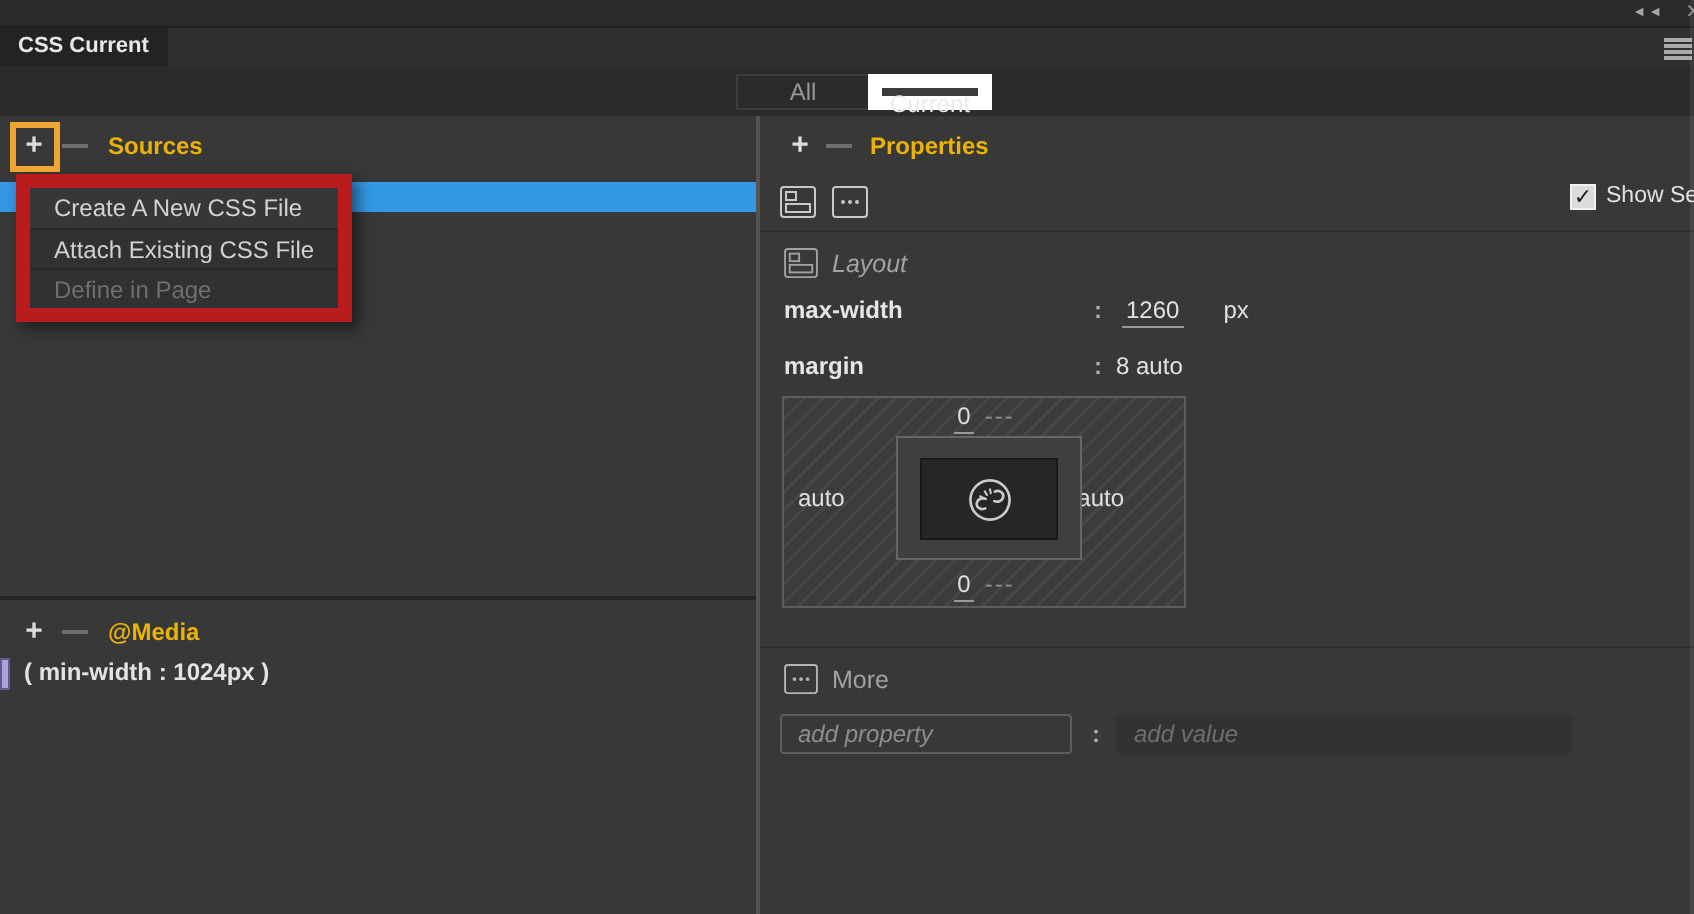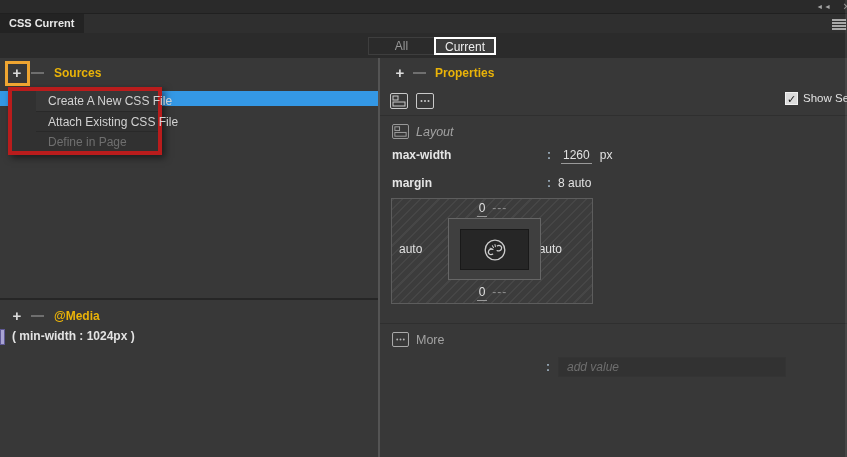--- a/index.html
+++ b/index.html
@@ -16,41 +16,41 @@
   .tab-bar { position:absolute; left:0; top:14px; width:100%; height:19px; background:#2f2f2f; }
   .tab { position:absolute; left:0; top:0; height:19px; padding:0 10px 0 9px; background:#232323;
          font-weight:bold; font-size:11px; line-height:19px; color:#e8e8e8; cursor:pointer; }
   .hamburger { position:absolute; right:1px; top:5px; width:14px; cursor:pointer; }
   .hamburger i { display:block; height:2px; background:#a9a9a9; margin-bottom:1px; }
   .toolbar { position:absolute; left:0; top:33px; width:100%; height:25px; background:#2b2b2b; }
   .toggle { position:absolute; left:368px; top:4px; display:flex; }
   .tbtn { height:18px; font-size:12px; text-align:center; line-height:16px; cursor:pointer;
           font-family:inherit; background:#2b2b2b; color:#989898; border:1px solid #3e3e3e; }
   .tbtn.all { width:66px; border-right:none; }
-  .tbtn.current { width:62px; background:#3c3c3c; color:#ededed; border:2px solid #ffffff; }
+  .tbtn.current { width:62px; background:#3c3c3c; color:#ededed; border:7px solid #ffffff; }
   .edge-light { position:absolute; right:0; top:0; width:2px; height:100%; background:rgba(255,255,255,.07); z-index:9; }
 
   
   .main { position:absolute; left:0; top:58px; width:847px; height:399px; }
   .left-panel { position:absolute; left:0; top:0; width:378px; height:399px; }
   .vdivider { position:absolute; left:378px; top:0; width:2px; height:399px; background:#545454; }
   .right-panel { position:absolute; left:380px; top:0; width:467px; height:399px; overflow:hidden; }
 
   
   .plus-btn { position:absolute; width:16px; height:16px; text-align:center; font-size:15px; line-height:16px;
               font-weight:bold; color:#dcdcdc; cursor:pointer; }
   .minus-btn { position:absolute; width:13px; height:2px; background:#6f6f6f; cursor:pointer; }
   .sec-title { position:absolute; font-weight:bold; font-size:12px; color:#eab308; }
 
   
   .src-plus { left:9px; top:7px; } .src-minus { left:31px; top:14px; } .src-title { left:54px; top:8px; }
   .highlight-box { position:absolute; left:5px; top:3px; width:25px; height:25px; border:3px solid #efa531; z-index:6; }
   .selected-row { position:absolute; left:0; top:33px; width:378px; height:15px; background:#3498e5; cursor:pointer; }
-  .menu { position:absolute; left:8px; top:29px; width:154px; background:#313131; border:4px solid #b91c1c;
-          box-shadow:3px 3px 7px rgba(0,0,0,.5); z-index:5;padding-left:24px; }
+  .menu { position:absolute; left:8px; top:29px; width:168px; background:#313131; border:7px solid #b91c1c;
+          box-shadow:3px 3px 7px rgba(0,0,0,.5); z-index:5; }
   .menu-item { height:20px; line-height:20px; padding-left:12px; font-size:12px; color:#d2d2d2; cursor:pointer; white-space:nowrap; }
   .menu-item.first { background:#373737; }
   .menu-item + .menu-item { border-top:1px solid #292929; }
   .menu-item.disabled { color:#6f6f6f; cursor:default; }
 
   
   .media-section { position:absolute; left:0; top:240px; width:100%; height:159px; border-top:2px solid #262626; }
   .med-plus { left:9px; top:8px; } .med-minus { left:31px; top:15px; } .med-title { left:54px; top:9px; }
   .media-item { position:absolute; left:0; top:28px; width:100%; height:18px; cursor:pointer; }
   .media-marker { position:absolute; left:0; top:1px; width:5px; height:16px; background:#a9a3d2; border:1px solid #5e5894; }
@@ -71,21 +71,21 @@
   .sect-icon { position:absolute; left:12px; top:0; width:17px; height:15px; }
   .sect-label { position:absolute; left:36px; top:1px; font-size:12.5px; color:#a2a2a2; }
 
   .prow { position:absolute; left:0; width:100%; height:16px; font-size:12px; }
   .row-maxwidth { top:90px; } .row-margin { top:118px; }
   .pname { position:absolute; left:12px; top:0; font-weight:bold; color:#e6e6e6; }
   .pcolon { position:absolute; left:167px; top:0; color:#9fb2c2; font-weight:bold; }
   .pval { position:absolute; left:181px; top:0; color:#e2e2e2; }
   .row-margin .pval { left:178px; }
   .uline { border-bottom:1px solid #9a9a9a; padding:0 2px 1px; }
-  .unit { margin-left:8px; }
+  .unit { margin-left:20px; }
 
   
   .margin-box { position:absolute; left:11px; top:140px; width:202px; height:106px;
     border:1px solid #5d5d5d;
     background:repeating-linear-gradient(135deg,#464646 0 1.5px,#3c3c3c 1.5px 6.5px); }
   .mb-top, .mb-bottom { position:absolute; left:0; width:100%; text-align:center; font-size:12px; color:#e0e0e0; }
   .mb-top { top:2px; } .mb-bottom { bottom:4px; }
   .dash { color:#8f8f8f; letter-spacing:1px; margin-left:5px; }
   .mb-left, .mb-right { position:absolute; top:43px; font-size:12px; color:#e0e0e0; }
   .mb-left { left:7px; } .mb-right { right:30px; }
@@ -237,20 +237,21 @@
             <rect x="0.5" y="0.5" width="17" height="15" rx="1.5" fill="none" stroke="#b5b5b5"></rect>
             <circle cx="5.5" cy="8" r="1" fill="#b5b5b5"></circle>
             <circle cx="9" cy="8" r="1" fill="#b5b5b5"></circle>
             <circle cx="12.5" cy="8" r="1" fill="#b5b5b5"></circle>
           </svg>
         </span>
         <span class="sect-label">More</span>
       </div>
 
       <div class="more-row">
+        <input class="inp inp-prop" type="text" placeholder="add property" style="">
         <span class="more-colon">:</span>
         <input class="inp inp-val" type="text" placeholder="add value" style="">
       </div>
     </div>
   </div>
 
   <div class="edge-light"></div>
 </div>
 
 </body></html>

